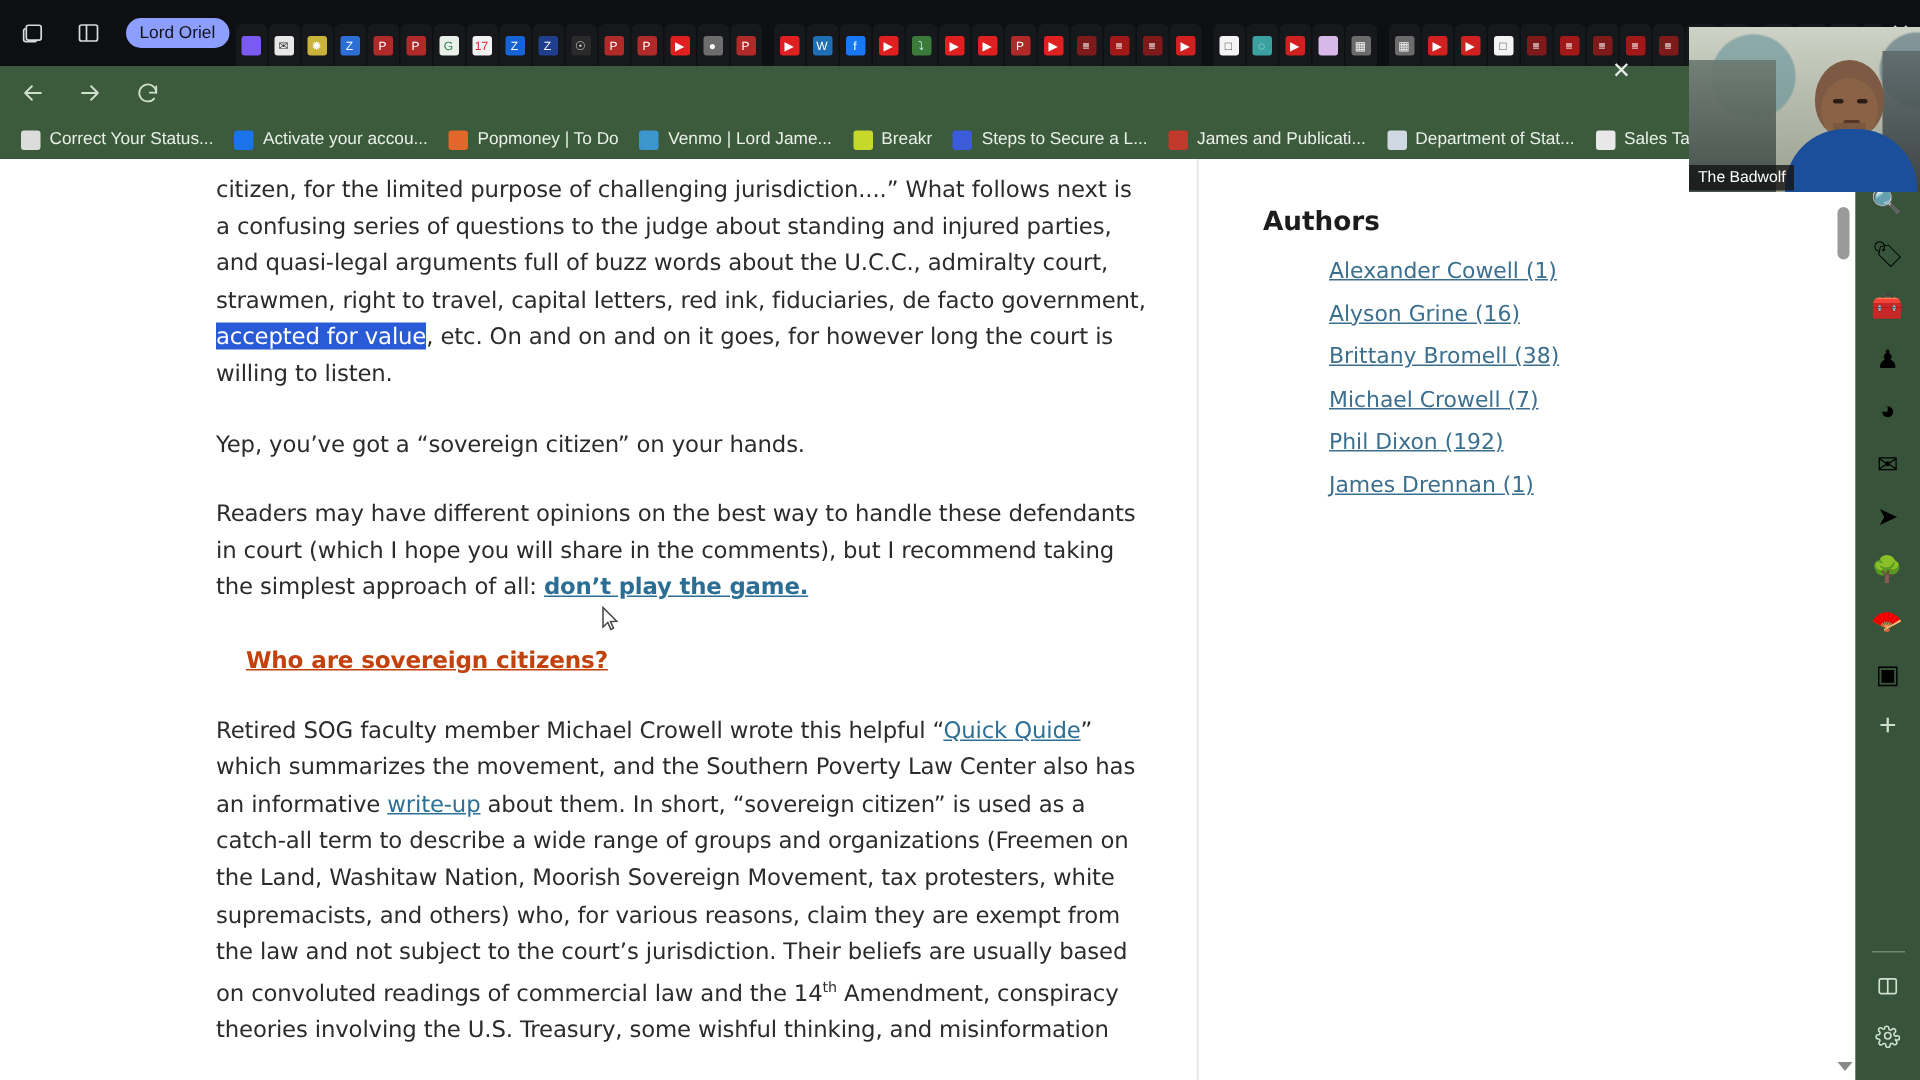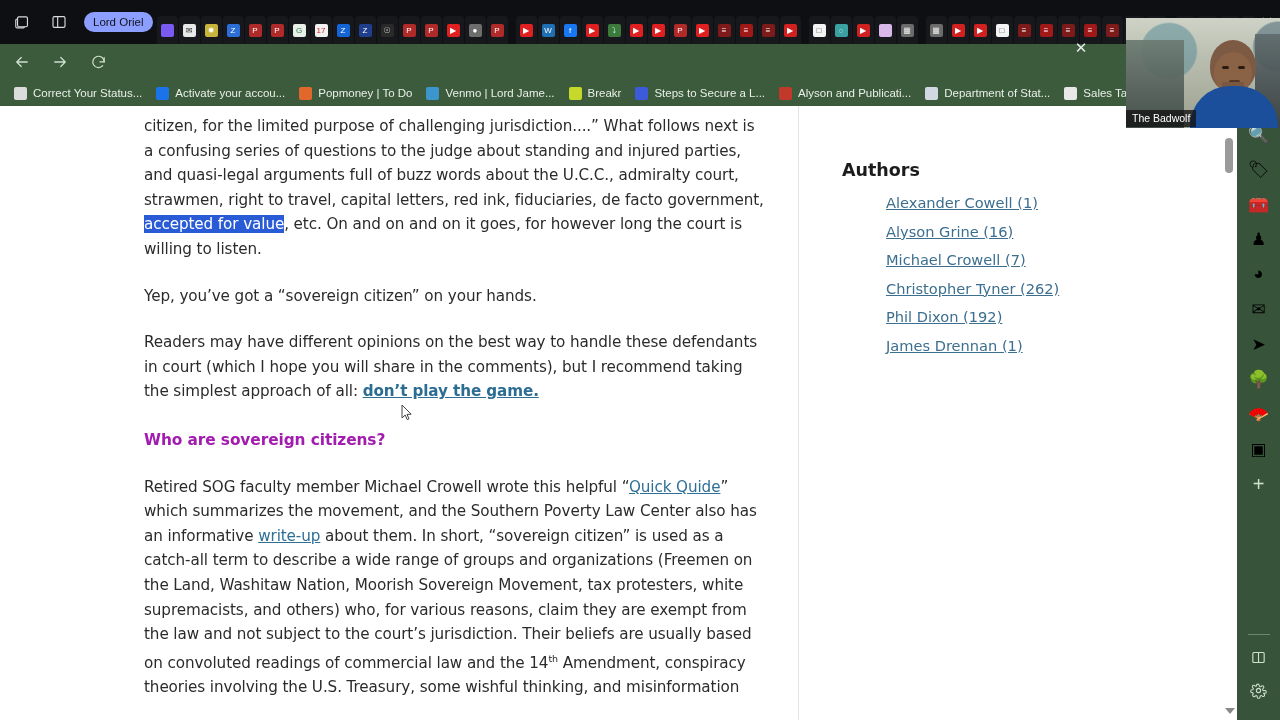--- a/index.html
+++ b/index.html
@@ -97,22 +97,22 @@
     font-family:"DejaVu Sans","Liberation Sans",sans-serif;
     color:#2b2b2b;
     font-size:15.2px;
     line-height:24.6px;
     letter-spacing:-0.1px;
   }
   .article p { margin-bottom:22px; }
   .article a { color:#2e6f96; text-decoration:underline; }
   .article a.bold { font-weight:bold; color:#2c6d93; }
   .sel { background:#2a5bd7; color:#ffffff; }
-  .article h3 { font-size:15.4px; font-weight:bold; 
-                color:#a21caf; margin-bottom:22px; }
+  .article h3 { font-size:15.4px; font-weight:bold; text-decoration:underline;
+                color:#c2410c; margin-bottom:22px;margin-left:20px; }
   sup { font-size:9.5px; vertical-align:super; }
 
   
   .col-divider { position:absolute; left:798px; top:0; width:1px; height:614px; background:#e3e3e3; }
 
   .sidebar-col { position:absolute; left:842px; top:0; width:250px; }
   .side-h { font-family:"DejaVu Sans","Liberation Sans",sans-serif;
             font-size:17.5px; font-weight:bold; color:#1c1c1c; }
   .side-link { display:block; font-family:"DejaVu Sans","Liberation Sans",sans-serif;
                font-size:14.6px; color:#3c6f8f; text-decoration:underline;
@@ -427,21 +427,21 @@
       <div class="bm">
         <span class="bmico" style="background: rgb(198, 217, 43);"></span>
         <span class="bmlabel">Breakr</span>
       </div>
       <div class="bm">
         <span class="bmico" style="background: rgb(59, 91, 219);"></span>
         <span class="bmlabel">Steps to Secure a L...</span>
       </div>
       <div class="bm">
         <span class="bmico" style="background: rgb(192, 57, 43);"></span>
-        <span class="bmlabel">Alyson and Publicati...</span>
+        <span class="bmlabel">James and Publicati...</span>
       </div>
       <div class="bm">
         <span class="bmico" style="background: rgb(207, 216, 227);"></span>
         <span class="bmlabel">Department of Stat...</span>
       </div>
       <div class="bm">
         <span class="bmico" style="background: rgb(232, 232, 232);"></span>
         <span class="bmlabel">Sales Tax Exemptio...</span>
       </div>
     </div>
@@ -456,26 +456,26 @@
         <p style="margin-top:10px;">Yep, you’ve got a “sovereign citizen” on your hands.</p>
 
         <p style="margin-top:22px;"><span>Readers may have different opinions on the best way to handle these defendants in court (which I hope you will share in the comments), but I recommend taking the simplest approach of all: </span><a class="bold" href="#">don’t play the game.</a></p>
 
         <h3 style="margin-top:24px;">Who are sovereign citizens?</h3>
 
         <p style="margin-top:22px;"><span>Retired SOG faculty member Michael Crowell wrote this helpful “</span><a href="#">Quick Quide</a><span>” which summarizes the movement, and the Southern Poverty Law Center also has an informative </span><a href="#">write-up</a><span> about them. In short, “sovereign citizen” is used as a catch-all term to describe a wide range of groups and organizations (Freemen on the Land, Washitaw Nation, Moorish Sovereign Movement, tax protesters, white supremacists, and others) who, for various reasons, claim they are exempt from the law and not subject to the court’s jurisdiction. Their beliefs are usually based on convoluted readings of commercial law and the 14</span><sup>th</sup><span> Amendment, conspiracy theories involving the U.S. Treasury, some wishful thinking, and misinformation</span></p>
       </div>
 
       <div class="sidebar-col">
-        <div class="side-h" style="margin-top:54px;">Authors</div>
+        <div class="side-h" style="margin-top:32px;">Authors</div>
         <div id="auth-list" style="margin-top:9px;margin-left:44px;">
             <a class="side-link" href="#">Alexander Cowell (1)</a>
             <a class="side-link" href="#">Alyson Grine (16)</a>
+            <a class="side-link" href="#">Brittany Bromell (38)</a>
             <a class="side-link" href="#">Michael Crowell (7)</a>
-            <a class="side-link" href="#">Christopher Tyner (262)</a>
             <a class="side-link" href="#">Phil Dixon (192)</a>
             <a class="side-link" href="#">James Drennan (1)</a>
           </div>
       </div>
 
       <div class="page-right-white"></div>
 
       <div class="scrollbar">
         <div class="scroll-thumb"></div>
         <div class="scroll-arrow"></div>

